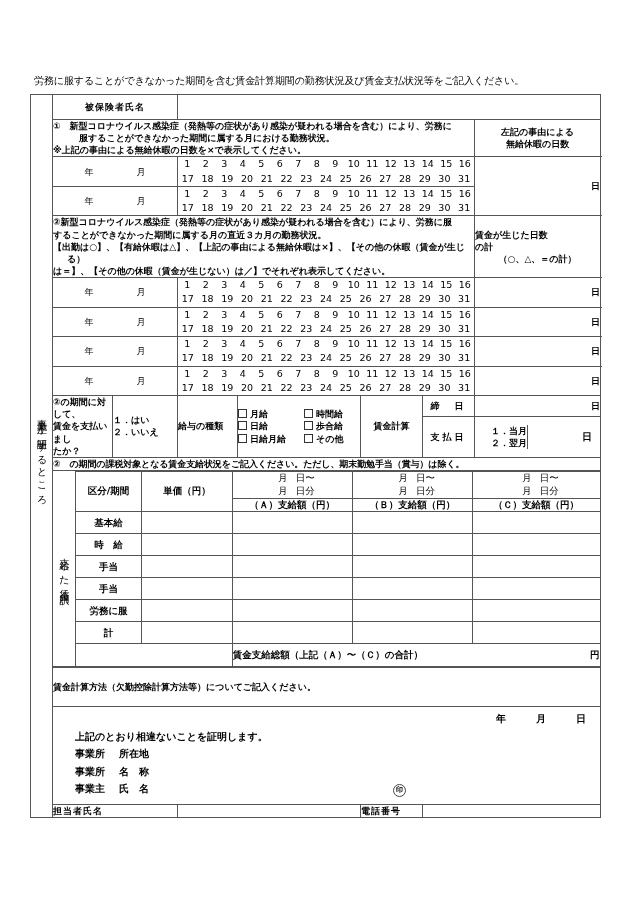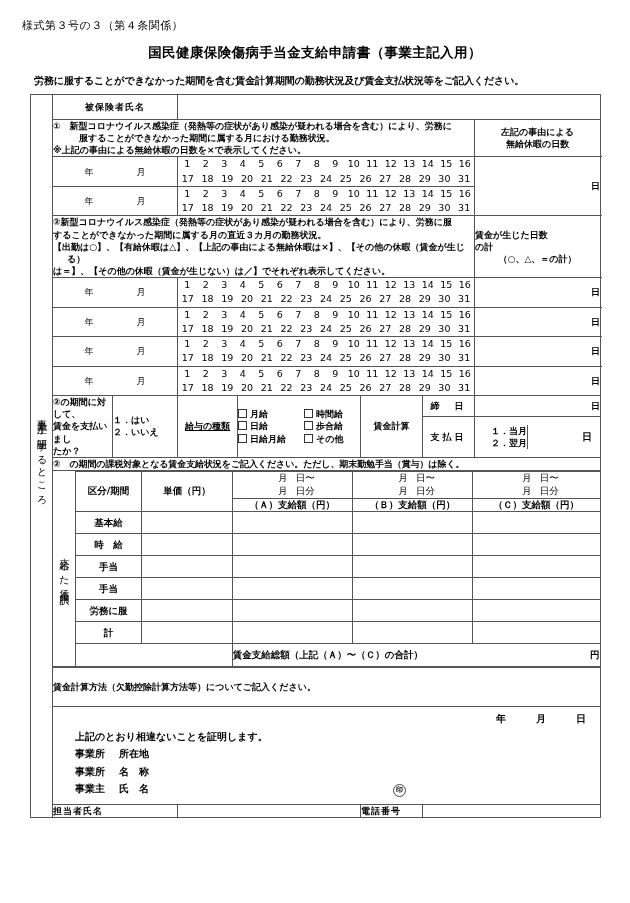--- a/index.html
+++ b/index.html
@@ -7,21 +7,21 @@
     width:630px;height:903px;
     font-family:"DejaVu Sans","Liberation Sans",sans-serif;
     color:#000;
     font-size:9px;
     -webkit-font-smoothing:none;
   }
   .page{position:relative;width:630px;height:903px;box-sizing:border-box;}
 
   .formno{position:absolute;left:22px;top:18px;font-size:11px;letter-spacing:.5px;}
   .title{position:absolute;left:0;top:44px;width:630px;text-align:center;font-size:13.5px;font-weight:bold;letter-spacing:.4px;}
-  .lead{position:absolute;left:34px;top:74px;width:570px;font-size:10px;font-weight:bold;letter-spacing:-.1px;}
+  .lead{position:absolute;left:34px;top:74px;width:570px;font-size:10px;font-weight:normal;letter-spacing:-.1px;}
 
   table.main{
     position:absolute;left:30px;top:94px;
     width:570px;
     border-collapse:collapse;
     table-layout:fixed;
   }
   table.main td{
     border:1px solid #555;
     padding:0;
@@ -59,21 +59,21 @@
 
   .ymcell{text-align:center;font-size:10px;letter-spacing:0;padding:0;}
   .ym{display:flex;justify-content:space-around;align-items:center;padding:0 10px;}
   .daycell{padding:2px 4px 3px 4px;}
   .dayrow{display:flex;justify-content:flex-start;font-size:9.5px;letter-spacing:0;line-height:1.5;}
   .dayrow span{display:inline-block;width:25px;text-align:center;}
   .nichi{text-align:right;font-size:10px;padding:4px 10px 4px 4px;font-weight:bold;}
 
   .q-pay{font-size:9.5px;line-height:1.5;padding:4px 4px 4px 5px;font-weight:bold;}
   .yn{font-size:10px;line-height:2.1;padding:3px 6px;font-weight:bold;}
-  .kyuyo{text-align:center;font-size:10px;font-weight:bold;text-decoration:underline;}
+  .kyuyo{font-size:10px;font-weight:bold;}
   .chk{font-size:9.5px;line-height:1.7;padding:3px 4px;font-weight:bold;}
   .chk .r{display:flex;}
   .chk .r span{display:inline-block;}
   .chk .r span:first-child{width:66px;}
   .chkbox{display:inline-block;width:7px;height:7px;border:1px solid #333;margin-right:3px;vertical-align:-1px;}
   .chingin{text-align:center;font-size:10px;font-weight:bold;}
   .shime{text-align:center;font-size:10px;font-weight:bold;letter-spacing:3px;padding:4px;}
   .togetsu{font-size:9.5px;line-height:1.55;padding:2px 4px;font-weight:bold;}
   .hi-r{text-align:right;font-size:10px;padding:4px 8px;font-weight:bold;}
 
@@ -99,22 +99,20 @@
   .seal{position:absolute;left:340px;top:52px;font-size:10px;}
   .seal .ring{display:inline-block;width:11px;height:11px;border:1px solid #444;border-radius:50%;font-size:7px;line-height:10px;text-align:center;}
 
   .foot-lbl{font-weight:bold;font-size:11px;padding:8px 4px;letter-spacing:1px;}
 </style>
 </head>
 <body>
 
 <div class="page">
 
-  <div class="formno">様式第３号の３（第４条関係）</div>
-  <div class="title">国民健康保険傷病手当金支給申請書（事業主記入用）</div>
   <div class="lead">労務に服することができなかった期間を含む賃金計算期間の勤務状況及び賃金支払状況等をご記入ください。</div>
 
   <table class="main">
     <colgroup>
       <col style="width:22px">
       <col style="width:60px">
       <col style="width:65px">
       <col style="width:60px">
       <col style="width:60px">
       <col style="width:63px">

